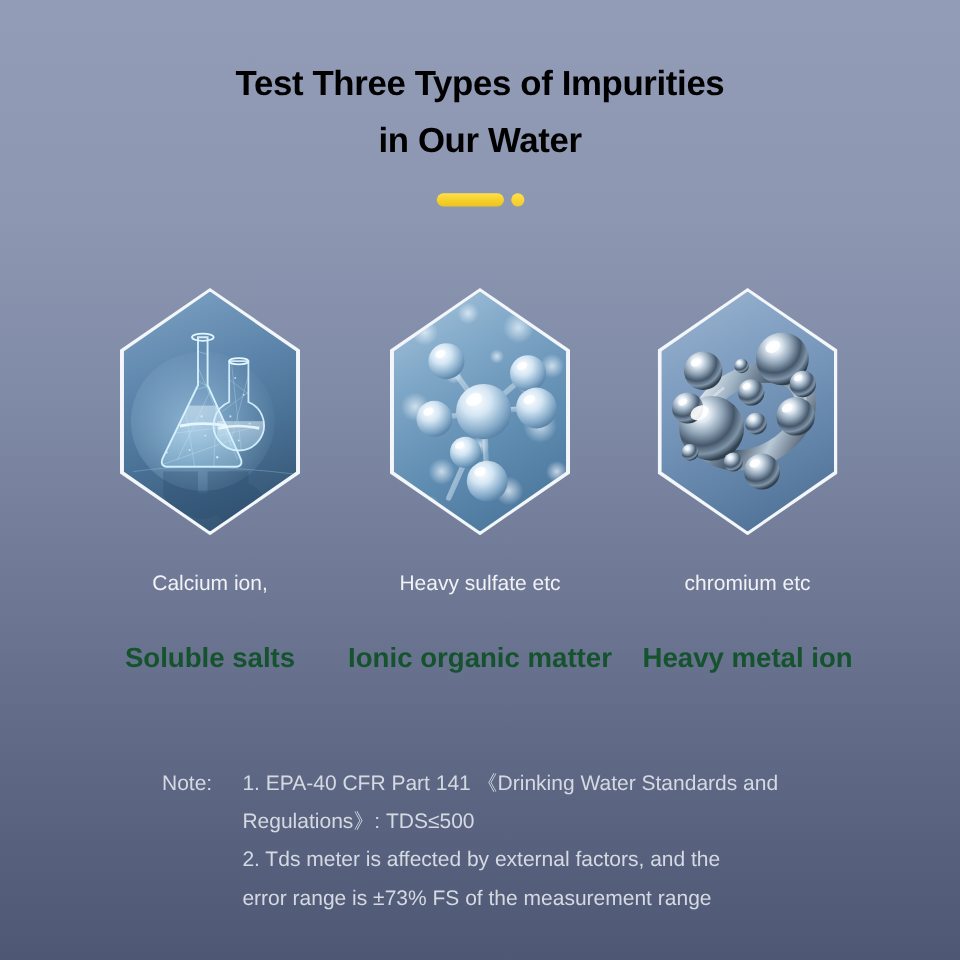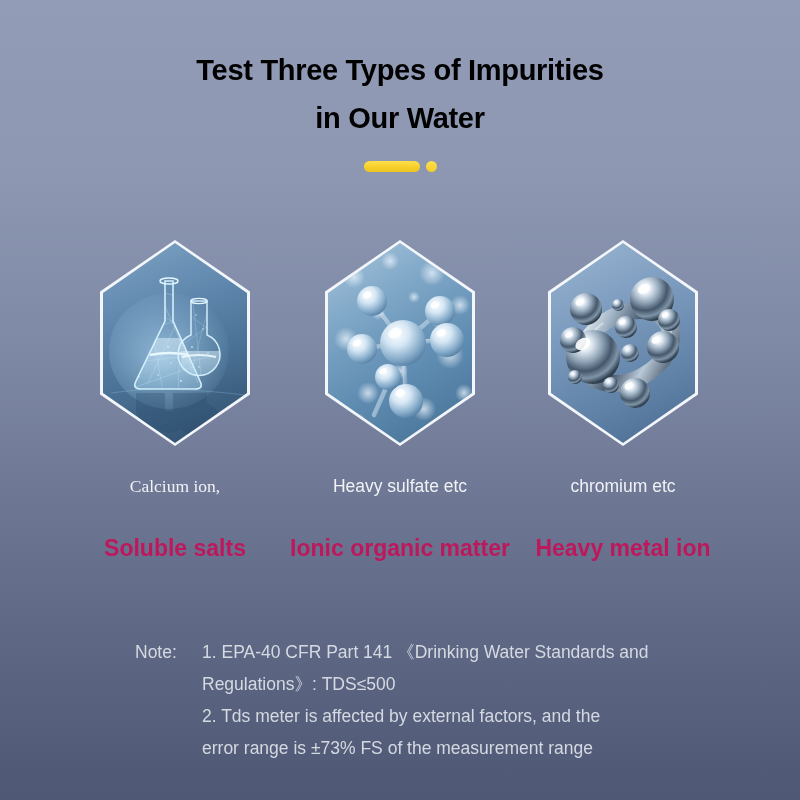--- a/index.html
+++ b/index.html
@@ -83,29 +83,29 @@
   .bg-metal {
     background: linear-gradient(155deg,#9cb6d2 0%, #7d9cbf 35%, #6183a8 70%, #4a6a90 100%);
   }
 
   
   .cap-row { position:absolute; top:474px; left:0; width:800px; height:70px; }
   .cap {
     position:absolute; top:0; width:260px; text-align:center;
     font-size:17.5px; line-height:24px; color:#f0f2f6; font-weight:400;
   }
-  .cap.c1 { left:45px;font-family:Liberation Serif, serif; }
+  .cap.c1 { left:45px; }
   .cap.c2 { left:270px; }
   .cap.c3 { left:493px; }
   .cap span { display:block; white-space:nowrap; }
 
   .label-row { position:absolute; top:532px; left:0; width:800px; height:34px; }
   .lab {
     position:absolute; top:0; width:260px; text-align:center;
-    font-size:23px; line-height:32px; font-weight:700; color:#be185d;
+    font-size:23px; line-height:32px; font-weight:700; color:#14532d;
     white-space:nowrap;
   }
   .lab.c1 { left:45px; }
   .lab.c2 { left:270px; }
   .lab.c3 { left:493px; }
 
   
   .note {
     position:absolute; top:636px; left:103px; width:640px;
     font-size:17.5px; line-height:32px; color:#d5d9e2; font-weight:400;margin-left:32px;

